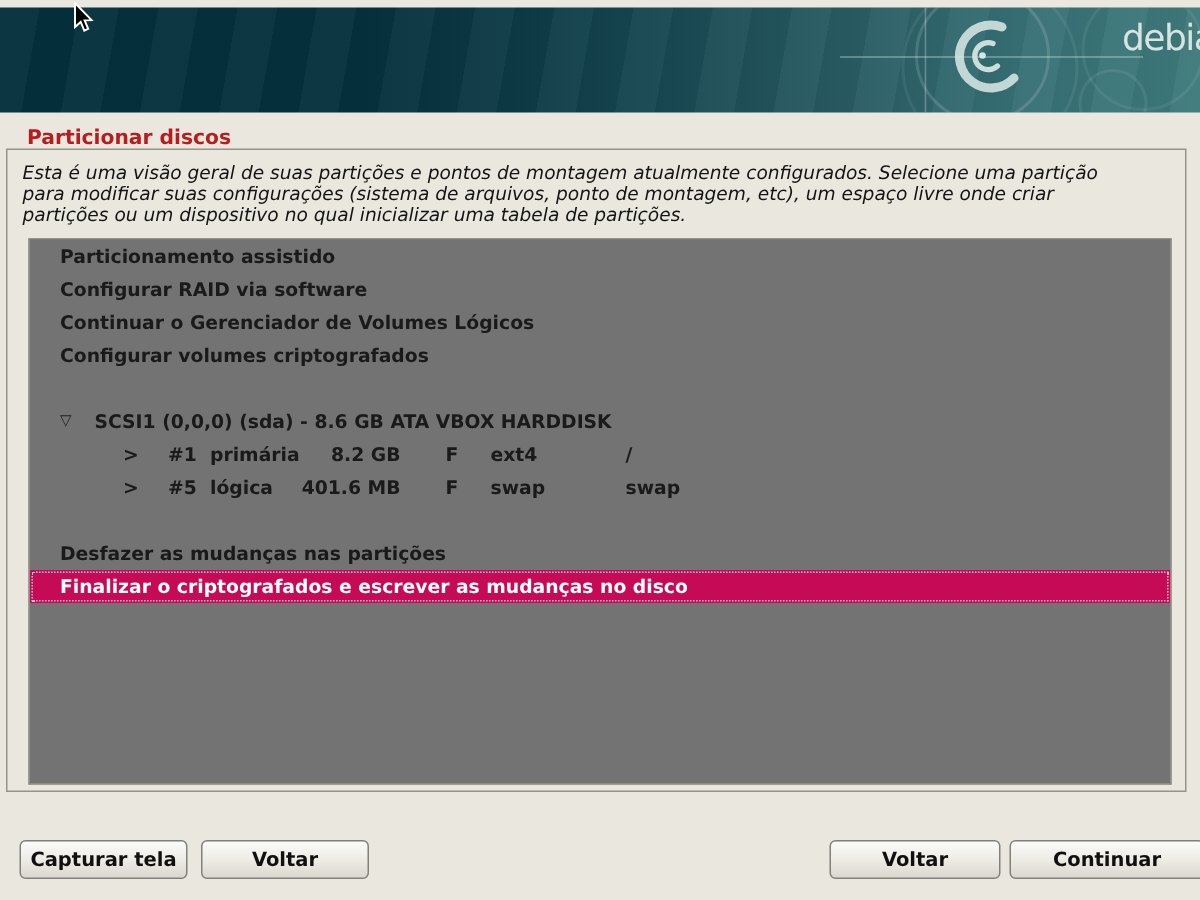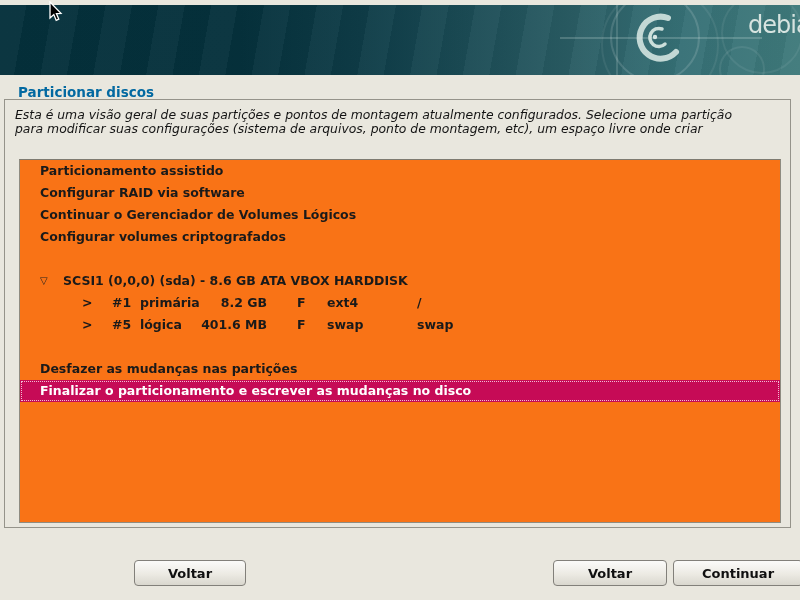--- a/index.html
+++ b/index.html
@@ -26,34 +26,34 @@
     font-size:24px;letter-spacing:-1px;color:#D7E4E0;margin-left:40px;
   }
   .brand sup{
     font-size:12px;letter-spacing:0;color:#C2D4D0;
     position:relative;top:-2px;left:3px;
   }
   .cursor{position:absolute;left:48px;top:1px;z-index:5;}
   
   .page-title{
     position:absolute;left:18px;top:84px;
-    font-size:13.5px;font-weight:bold;color:#0369a1;
+    font-size:13.5px;font-weight:bold;color:#b91c1c;
   }
   
   .frame{
     position:absolute;left:4px;top:99px;width:785px;height:427px;
     border:1px solid #95938A;background:#E9E7DE;
   }
   .desc{
     margin:8px 10px 0 10px;
     font-style:italic;font-size:12.4px;line-height:13.8px;color:#141414;
   }
   .listbox{
     position:absolute;left:14px;top:59px;width:760px;height:362px;
-    background:#f97316;
+    background:#737373;
     border:1px solid #8F8C81;border-top-color:#7E7B71;
   }
   .row{
     position:relative;height:22px;line-height:22px;
     font-weight:bold;font-size:12.5px;white-space:nowrap;
   }
   .row .lbl{padding-left:20px;}
   .expander{
     position:absolute;left:20px;top:0;width:18px;
     font-size:10px;color:#222;font-weight:normal;
@@ -110,20 +110,21 @@
   <svg class="cursor" width="16" height="22">
     <path d="M2,1 L2,17 L5.8,13.6 L8.2,19.4 L10.8,18.2 L8.4,12.6 L13,12.4 Z" fill="#000" stroke="#fff" stroke-width="1.3"></path>
   </svg>
 
   <div class="page-title">Particionar discos</div>
 
   <div class="frame">
     <div class="desc">
       <div>Esta é uma visão geral de suas partições e pontos de montagem atualmente configurados. Selecione uma partição</div>
       <div>para modificar suas configurações (sistema de arquivos, ponto de montagem, etc), um espaço livre onde criar</div>
+      <div>partições ou um dispositivo no qual inicializar uma tabela de partições.</div>
     </div>
 
     <div class="listbox">
       <div class="row">
         <span class="lbl">Particionamento assistido</span>
       </div>
       <div class="row">
         <span class="lbl">Configurar RAID via software</span>
       </div>
       <div class="row">
@@ -159,22 +160,23 @@
         <span class="pfs">swap</span>
         <span class="pmount">swap</span>
       </div>
 
       <div class="row"></div>
 
       <div class="row">
         <span class="lbl">Desfazer as mudanças nas partições</span>
       </div>
       <div class="row selected">
-        <span class="lbl">Finalizar o particionamento e escrever as mudanças no disco</span>
+        <span class="lbl">Finalizar o criptografados e escrever as mudanças no disco</span>
       </div>
     </div>
   </div>
 
+  <button class="btn btn-screenshot">Capturar tela</button>
   <button class="btn btn-help">Voltar</button>
   <button class="btn btn-back">Voltar</button>
   <button class="btn btn-continue">Continuar</button>
 
 </div>
 
 </body></html>

